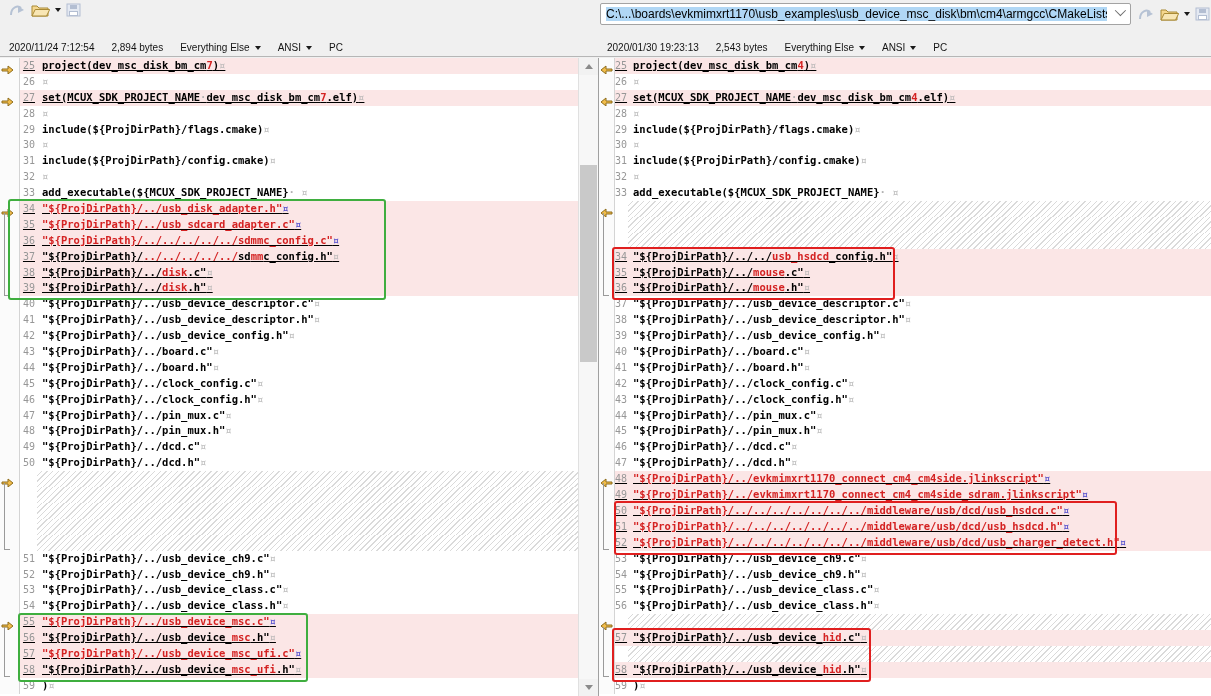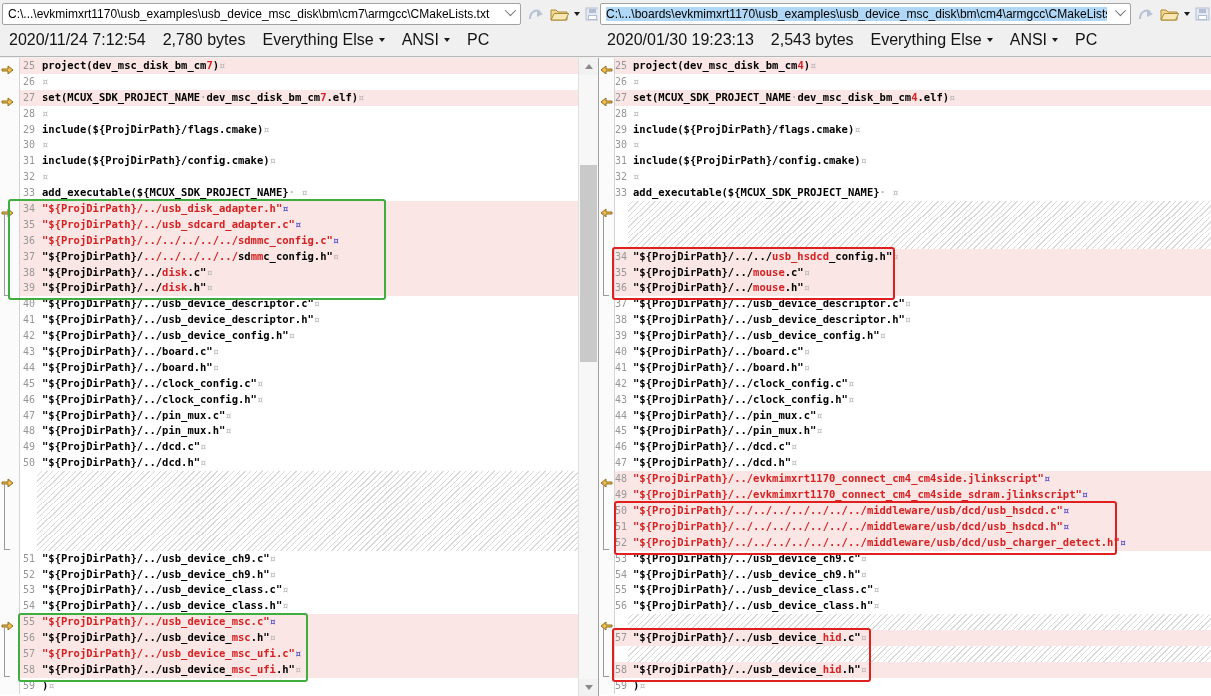--- a/index.html
+++ b/index.html
@@ -13,38 +13,38 @@
   .path-box{height:22px;background:#fff;border:1px solid #a3a3a3;border-radius:2px;display:flex;align-items:center;
             box-sizing:border-box;padding:0 3px 0 5px;}
   .hdr.l .path-box{width:519px;}
   .hdr.r .path-box{width:531px;}
   .path-text{flex:1;font-size:12px;color:#000;white-space:nowrap;overflow:hidden;}
   .path-text.sel{background:#b0d7f5;}
   .chev{width:7px;height:7px;border-right:1.5px solid #6e6e6e;border-bottom:1.5px solid #6e6e6e;
         transform:rotate(45deg) translateY(-2px);margin:0 4px 4px 8px;flex:none;}
   .hdr-icons{display:flex;align-items:center;gap:5px;margin-left:7px;}
   .tri-dn{width:0;height:0;border-left:3.5px solid transparent;border-right:3.5px solid transparent;border-top:4.5px solid #1a1a1a;}
-  .info-row{position:absolute;top:31px;left:9px;right:2px;height:22px;display:flex;align-items:flex-start;
-            font-size:16px;color:#131313;white-space:nowrap;}
+  .info-row{position:absolute;top:31px;left:9px;right:2px;height:22px;display:flex;align-items:flex-end;
+            font-size:10px;color:#131313;white-space:nowrap;}
   .info-item{display:flex;align-items:center;margin-right:17px;}
   .info-item .tri-dn{margin-left:5px;}
   
   .code{position:absolute;top:58px;bottom:0;background:#fff;overflow:hidden;}
   .code.l{left:0;width:578px;}
   .code.r{left:598px;width:613px;border-left:1px solid #a0a0a0;box-sizing:border-box;}
   .row{display:flex;height:15.9px;align-items:stretch;}
   .gut{position:relative;flex:none;border-right:1px solid #d4d4d4;background:#fbfbfb;}
   .code.l .gut{width:19px;}
   .code.r .gut{width:15px;}
   .num{flex:none;text-align:right;color:#979797;font:10px "DejaVu Sans Mono",monospace;line-height:15.9px;
        padding-right:2px;box-sizing:border-box;}
   .code.l .num{width:17px;}
   .code.r .num{width:13px;}
   .body{flex:1;display:flex;min-width:0;}
-  .body.pink{background:#fbe6e6;}
+  .body.pink{background:#fbe6e6;text-decoration:underline;}
   .line{flex:1;font:bold 10.5px "DejaVu Sans Mono",monospace;line-height:15.9px;white-space:pre;
         padding-left:5px;color:#000;overflow:hidden;}
   .line.hatch{background:repeating-linear-gradient(135deg,#ffffff 0px,#ffffff 3px,#dadada 3px,#dadada 4px);}
   .sg-r{color:#d42222;}
   .sg-d{color:#b2b2b2;}
   .eol-g{color:#b2b2b2;font-weight:normal;}
   .eol-b{color:#2a2ac8;font-weight:normal;}
   .overlay{position:absolute;inset:0;pointer-events:none;}
   .abox{position:absolute;border:2px solid;border-radius:3px;}
   .abox.green{border-color:#3fae3f;}
@@ -60,44 +60,40 @@
   .tri-dn-g{width:0;height:0;border-left:4px solid transparent;border-right:4px solid transparent;border-top:5px solid #8a8a8a;}
   .sb-thumb{position:absolute;left:1px;right:1px;background:#c9c9c9;}
 </style>
 </head>
 <body>
 
 <div class="window">
 
   <div class="hdr l">
     <div class="path-row">
-      <div class="path-box">
-        <div class="path-text">C:\...\evkmimxrt1170\usb_examples\usb_device_msc_disk\bm\cm7\armgcc\CMakeLists.txt</div>
-        <div class="chev"></div>
-      </div>
       <div class="hdr-icons">
         <svg width="17" height="14">
             <path d="M2 12 C2 4 9 2 12 5" fill="none" stroke="#b6c2d4" stroke-width="2"></path>
             <path d="M9 3 L15 7 L9 10 Z" fill="#b6c2d4"></path>
           </svg>
         <svg width="19" height="14">
             <path d="M1 3 h5 l2 2 h9 v8 h-16 z" fill="#f5d78e" stroke="#a98a35"></path>
             <path d="M1 13 l3.2 -6.5 h14.5 l-3.2 6.5 z" fill="#f8e6b4" stroke="#a98a35"></path>
           </svg>
         <div class="tri-dn"></div>
         <svg width="15" height="14">
             <rect x="1" y="1" width="13" height="12" fill="#e4e9f2" stroke="#b3bed2"></rect>
             <rect x="4" y="2" width="7" height="4" fill="#b3bed2"></rect>
             <rect x="3.5" y="8.5" width="8" height="4" fill="#fff" stroke="#b3bed2"></rect>
           </svg>
       </div>
     </div>
     <div class="info-row">
       <span class="info-item">2020/11/24 7:12:54</span>
-      <span class="info-item">2,780 bytes</span>
+      <span class="info-item">2,894 bytes</span>
       <span class="info-item">
           <span>Everything Else</span>
           <span class="tri-dn"></span>
         </span>
       <span class="info-item">
           <span>ANSI</span>
           <span class="tri-dn"></span>
         </span>
       <span class="info-item">PC</span>
     </div>

